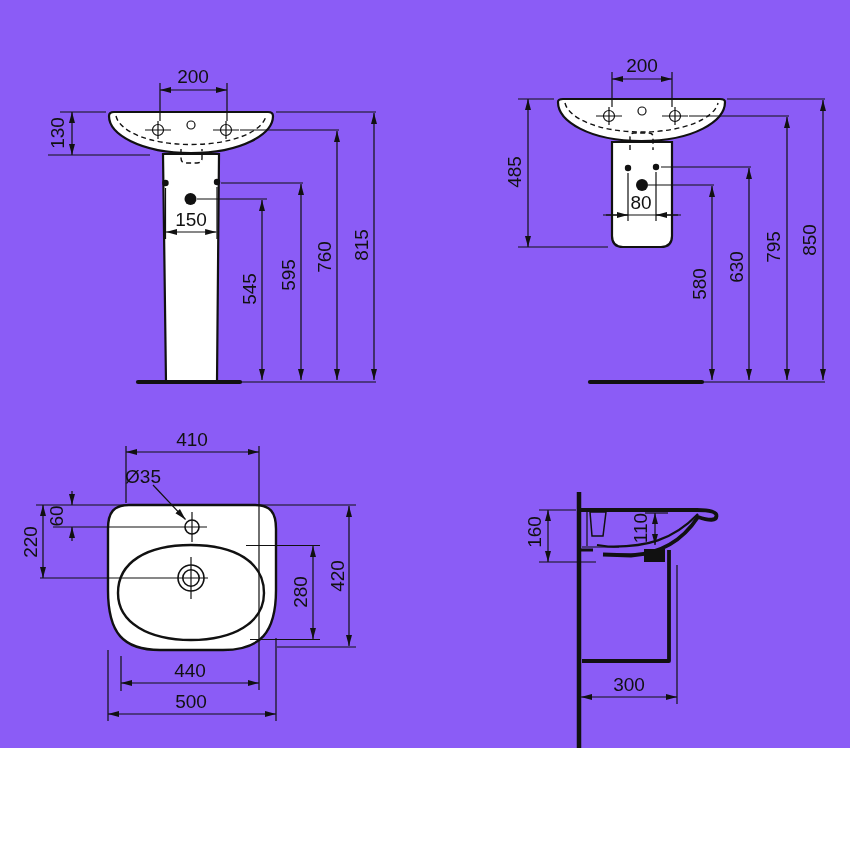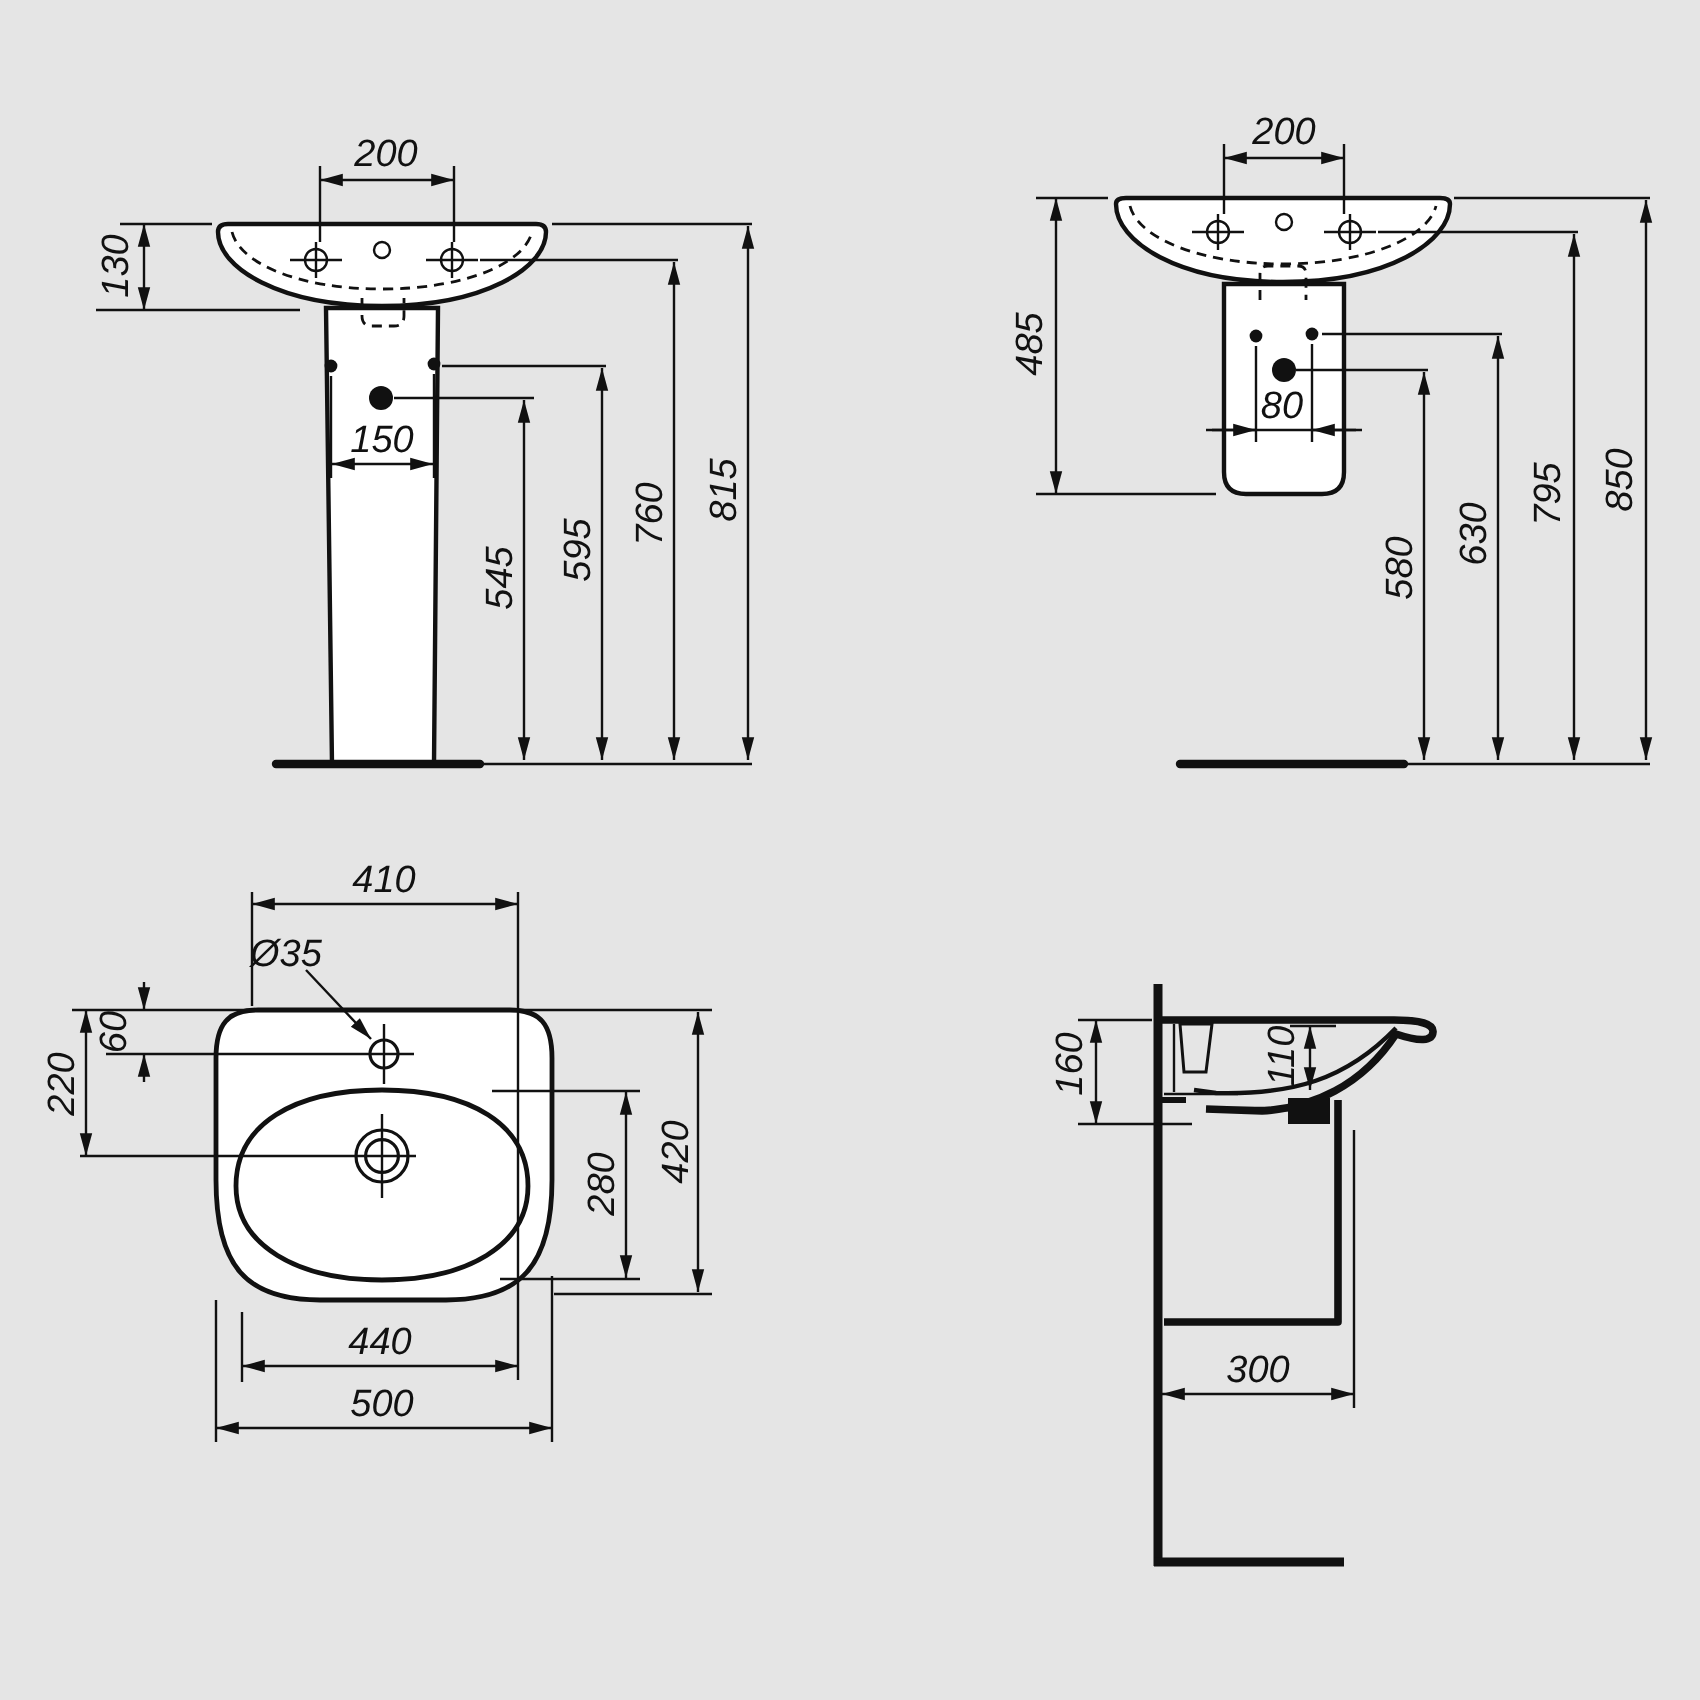--- a/index.html
+++ b/index.html
@@ -1,16 +1,16 @@
 <!DOCTYPE html>
 <html><head>
 <meta charset="utf-8">
 <style>
   html,body{margin:0;padding:0;background:#ffffff;}
-  .stage{width:850px;height:850px;position:relative;background:#e5e5e5;font-style:italic;}
+  .stage{width:850px;height:748px;position:relative;background:#8b5cf6;}
   svg{display:block;}
   .dim-text{font-family:"Liberation Sans","DejaVu Sans",sans-serif;font-size:19px;fill:#111;}
   .ln{stroke:#111;fill:none;stroke-width:1.2;}
   .ln-med{stroke:#111;fill:none;stroke-width:2.2;}
   .ln-med-f{stroke:#111;fill:#fff;stroke-width:2.2;}
   .ln-plan{stroke:#111;fill:#fff;stroke-width:2.4;}
   .ln-thick{stroke:#111;fill:none;stroke-width:3.8;stroke-linejoin:round;}
   .ln-floor{stroke:#111;fill:none;stroke-width:4.2;stroke-linecap:round;}
   .ln-wall{stroke:#111;fill:none;stroke-width:4.5;}
   .dash{stroke:#111;fill:none;stroke-width:1.4;stroke-dasharray:5 3.5;}

